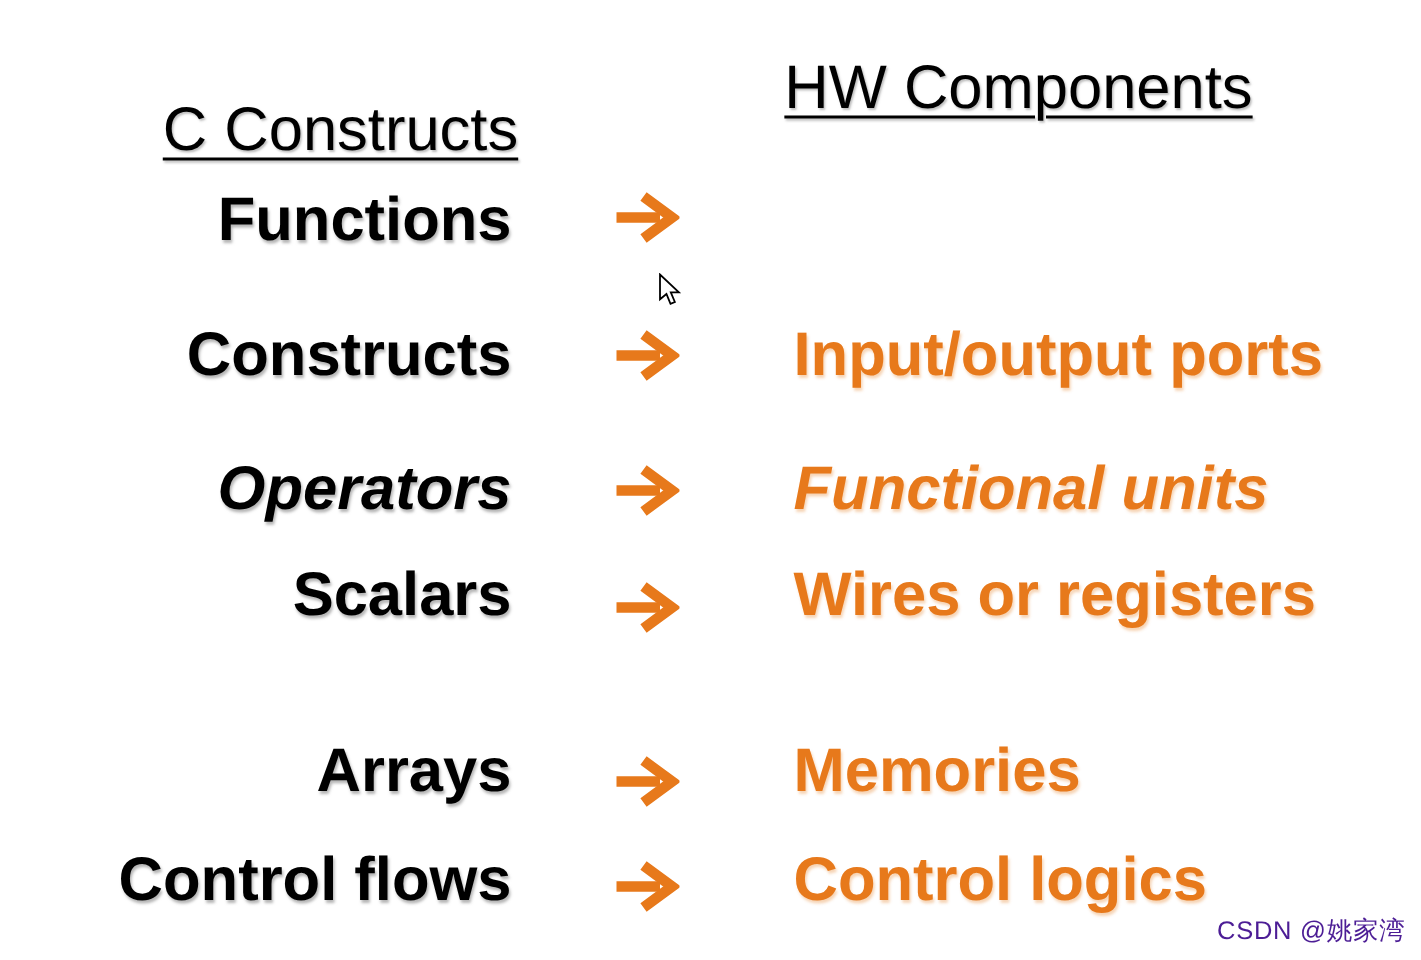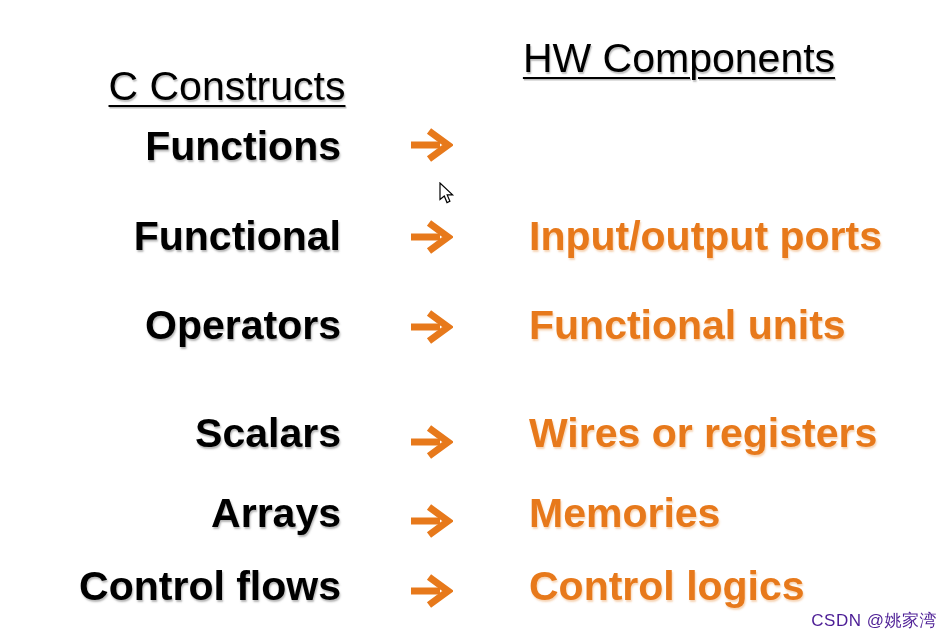--- a/index.html
+++ b/index.html
@@ -69,22 +69,22 @@
   .arrow-wrap {
     position: absolute;
     left: 409px;
     width: 44px;
     height: 34px;
   }
   .arrow-wrap svg { display: block; }
   
   #row0 { top: 122px; } #row0 .arrow-wrap { top: 6px; }
   #row1 { top: 212px; } #row1 .arrow-wrap { top: 8px; }
-  #row2 { top: 301px; } #row2 .arrow-wrap { top: 9px; }
-  #row3 { top: 409px; } #row3 .arrow-wrap { top: 16px; }
+  #row2 { top: 301px; font-style: italic; } #row2 .arrow-wrap { top: 9px; }
+  #row3 { top: 372px; } #row3 .arrow-wrap { top: 16px; }
   #row4 { top: 489px; } #row4 .arrow-wrap { top: 15px; }
   #row5 { top: 562px; } #row5 .arrow-wrap { top: 12px; }
   
   .cursor {
     position: absolute;
     left: 439px;
     top: 182px;
     width: 16px;
     height: 24px;
   }
@@ -111,21 +111,21 @@
     <span class="c-label">Functions</span>
     <span class="arrow-wrap">
       <svg width="44" height="34" viewBox="0 0 44 34">
           <line x1="2" y1="17" x2="31" y2="17" stroke="#e7791b" stroke-width="7"></line>
           <path d="M20,3 L39,17 L20,31" fill="none" stroke="#e7791b" stroke-width="7" stroke-linejoin="miter"></path>
         </svg>
     </span>
   </div>
 
   <div class="map-row" id="row1">
-    <span class="c-label">Functional</span>
+    <span class="c-label">Constructs</span>
     <span class="arrow-wrap">
       <svg width="44" height="34" viewBox="0 0 44 34">
           <line x1="2" y1="17" x2="31" y2="17" stroke="#e7791b" stroke-width="7"></line>
           <path d="M20,3 L39,17 L20,31" fill="none" stroke="#e7791b" stroke-width="7" stroke-linejoin="miter"></path>
         </svg>
     </span>
     <span class="hw-label">Input/output ports</span>
   </div>
 
   <div class="map-row" id="row2">

